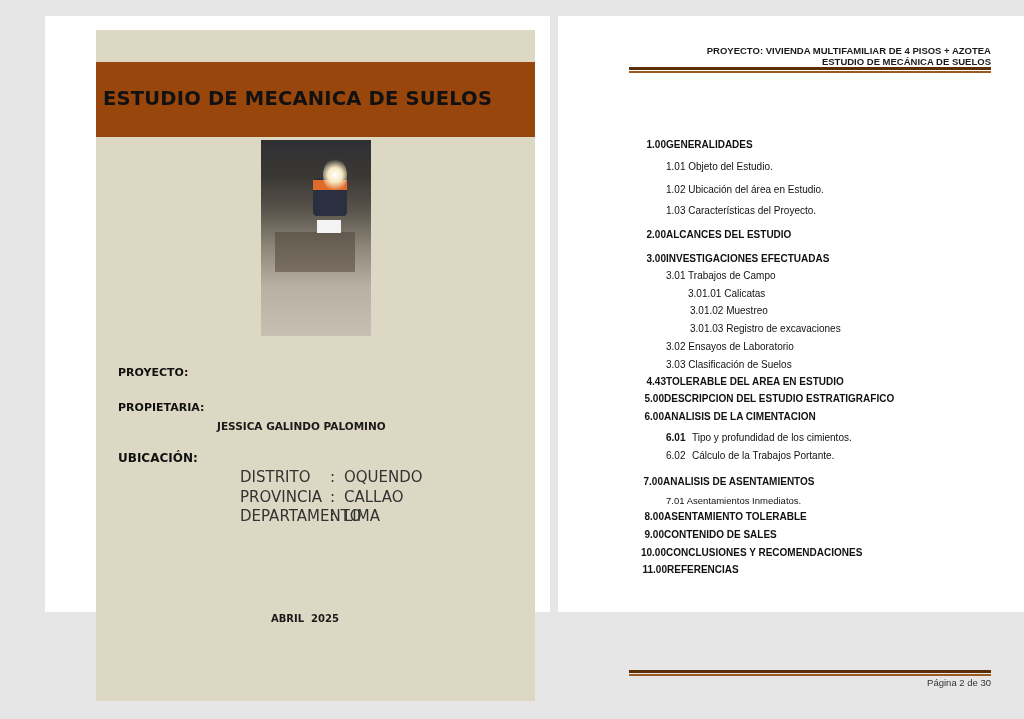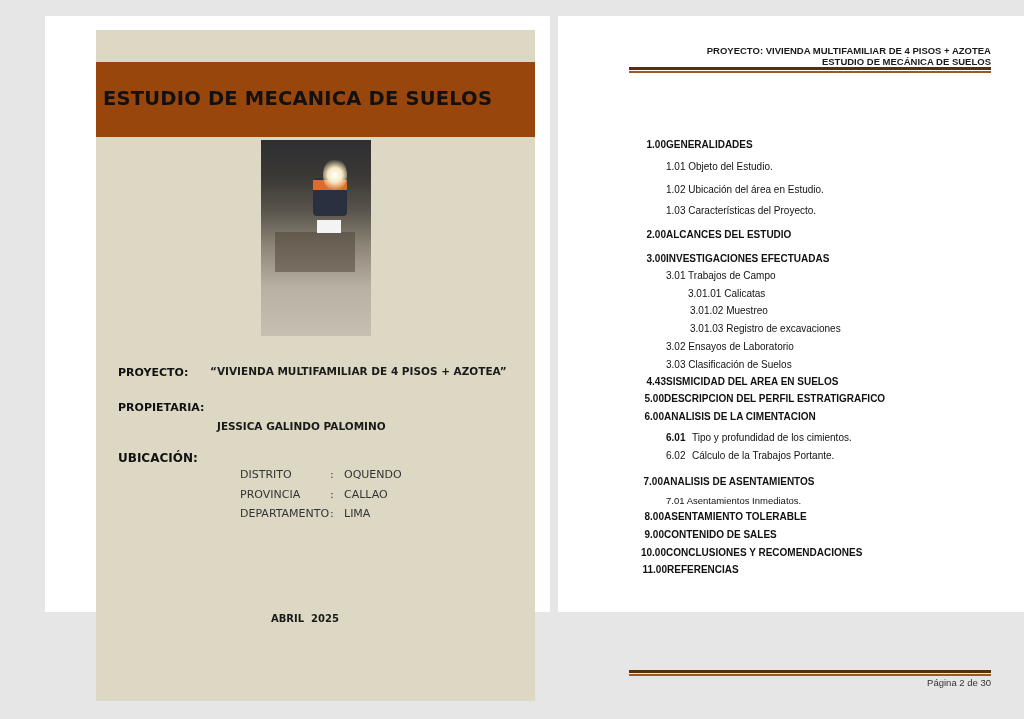--- a/index.html
+++ b/index.html
@@ -12,21 +12,21 @@
   .band-title{position:absolute;left:7px;top:25px;font-family:"DejaVu Sans",sans-serif;font-weight:bold;font-size:19.5px;color:#111;letter-spacing:0.2px;white-space:nowrap;}
   .photo{position:absolute;left:165px;top:110px;width:110px;height:196px;overflow:hidden;
     background:linear-gradient(180deg,#2f2f33 0%,#3a3834 18%,#57524a 35%,#8f887a 55%,#b8b0a2 75%,#c7c0b2 100%);}
   .photo .light{position:absolute;left:62px;top:18px;width:24px;height:34px;border-radius:50%;background:radial-gradient(circle,#fff 0%,#f7e9c2 35%,rgba(255,220,170,0) 75%);}
   .photo .person{position:absolute;left:52px;top:38px;width:34px;height:38px;background:#2a3040;border-radius:4px;}
   .photo .vest{position:absolute;left:52px;top:40px;width:34px;height:10px;background:#e06a2a;}
   .photo .sign{position:absolute;left:56px;top:80px;width:24px;height:13px;background:#f3f3f3;}
   .photo .pit{position:absolute;left:14px;top:92px;width:80px;height:40px;background:rgba(80,70,58,0.55);}
   .lbl{position:absolute;font-family:"DejaVu Sans",sans-serif;font-weight:bold;font-size:11px;color:#111;}
   .val{position:absolute;font-family:"DejaVu Sans",sans-serif;font-weight:bold;font-size:10.5px;color:#1a1a1a;}
-  .loc{position:absolute;font-family:"DejaVu Sans",sans-serif;font-size:11px;color:#333;}
+  .loc{position:absolute;font-family:"DejaVu Sans",sans-serif;font-size:15px;color:#333;}
   .hdr{position:absolute;right:72px;font-weight:bold;font-size:9.5px;color:#1a1a1a;text-align:right;white-space:nowrap;}
   .rule{position:absolute;left:71px;width:362px;height:6px;}
   .rule .a{position:absolute;left:0;top:0;width:100%;height:3px;background:#5a2f08;}
   .rule .b{position:absolute;left:0;top:4px;width:100%;height:2px;background:#9a5a22;}
   .idx-title{position:absolute;left:0;width:505px;top:78px;text-align:center;font-weight:bold;font-size:12px;text-decoration:underline;color:#111;}
   .toc{position:absolute;font-size:10px;color:#111;white-space:nowrap;}
   .toc.main{font-weight:bold;text-align:right;}
   .toc .num{display:inline-block;}
   .sig{position:absolute;left:262px;top:566px;width:100px;text-align:center;font-size:7.5px;color:#333;line-height:8.5px;}
   .footer{position:absolute;right:72px;top:661px;font-size:9.5px;color:#333;}
@@ -41,21 +41,20 @@
     </div>
     <div class="photo">
       <div class="pit"></div>
       <div class="person"></div>
       <div class="vest"></div>
       <div class="light"></div>
       <div class="sign"></div>
     </div>
 
     <div class="lbl" style="left:22px;top:336px;">PROYECTO:</div>
-    <div class="val" style="left:114px;top:335px;">“VIVIENDA MULTIFAMILIAR DE 4 PISOS + AZOTEA”</div>
 
     <div class="lbl" style="left:22px;top:371px;">PROPIETARIA:</div>
     <div class="val" style="left:121px;top:390px;">JESSICA GALINDO PALOMINO</div>
 
     <div class="lbl" style="left:22px;top:421px;font-size:12px;">UBICACIÓN:</div>
 
     <div class="loc" style="left:144px;top:438px;">DISTRITO</div>
     <div class="loc" style="left:234px;top:438px;">:</div>
     <div class="loc" style="left:248px;top:438px;">OQUENDO</div>
 
@@ -85,22 +84,22 @@
   <div class="toc" style="left:108px;top:168px;"><span>1.02</span> <span>Ubicación del área en Estudio.</span></div>
   <div class="toc" style="left:108px;top:189px;"><span>1.03</span> <span>Características del Proyecto.</span></div>
   <div class="toc main" style="left:72px;top:213px;"><span class="num" style="width:36px;">2.00</span><span>ALCANCES DEL ESTUDIO</span></div>
   <div class="toc main" style="left:72px;top:237px;"><span class="num" style="width:36px;">3.00</span><span>INVESTIGACIONES EFECTUADAS</span></div>
   <div class="toc" style="left:108px;top:254px;"><span>3.01</span> <span>Trabajos de Campo</span></div>
   <div class="toc" style="left:130px;top:272px;"><span>3.01.01</span> <span>Calicatas</span></div>
   <div class="toc" style="left:132px;top:289px;"><span>3.01.02</span> <span>Muestreo</span></div>
   <div class="toc" style="left:132px;top:307px;"><span>3.01.03</span> <span>Registro de excavaciones</span></div>
   <div class="toc" style="left:108px;top:325px;"><span>3.02</span> <span>Ensayos de Laboratorio</span></div>
   <div class="toc" style="left:108px;top:343px;"><span>3.03</span> <span>Clasificación de Suelos</span></div>
-  <div class="toc main" style="left:72px;top:360px;"><span class="num" style="width:36px;">4.43</span><span>SISMICIDAD DEL AREA EN SUELOS</span></div>
-  <div class="toc main" style="left:72px;top:377px;"><span class="num" style="width:34px;">5.00</span><span>DESCRIPCION DEL PERFIL ESTRATIGRAFICO</span></div>
+  <div class="toc main" style="left:72px;top:360px;"><span class="num" style="width:36px;">4.43</span><span>TOLERABLE DEL AREA EN ESTUDIO</span></div>
+  <div class="toc main" style="left:72px;top:377px;"><span class="num" style="width:34px;">5.00</span><span>DESCRIPCION DEL ESTUDIO ESTRATIGRAFICO</span></div>
   <div class="toc main" style="left:72px;top:395px;"><span class="num" style="width:34px;">6.00</span><span>ANALISIS DE LA CIMENTACION</span></div>
   <div class="toc" style="left:108px;top:416px;"><span class="num" style="width:26px;font-weight:bold;">6.01</span><span>Tipo y profundidad de los cimientos.</span></div>
   <div class="toc" style="left:108px;top:434px;"><span class="num" style="width:26px;">6.02</span><span>Cálculo de la Trabajos Portante.</span></div>
   <div class="toc main" style="left:72px;top:460px;"><span class="num" style="width:33px;">7.00</span><span>ANALISIS DE ASENTAMIENTOS</span></div>
   <div class="toc" style="left:108px;top:479px;font-size:9.5px;"><span>7.01</span> <span>Asentamientos Inmediatos.</span></div>
   <div class="toc main" style="left:72px;top:495px;"><span class="num" style="width:34px;">8.00</span><span>ASENTAMIENTO TOLERABLE</span></div>
   <div class="toc main" style="left:72px;top:513px;"><span class="num" style="width:34px;">9.00</span><span>CONTENIDO DE SALES</span></div>
   <div class="toc main" style="left:72px;top:531px;"><span class="num" style="width:36px;">10.00</span><span>CONCLUSIONES Y RECOMENDACIONES</span></div>
   <div class="toc main" style="left:72px;top:548px;"><span class="num" style="width:37px;">11.00</span><span>REFERENCIAS</span></div>
 

